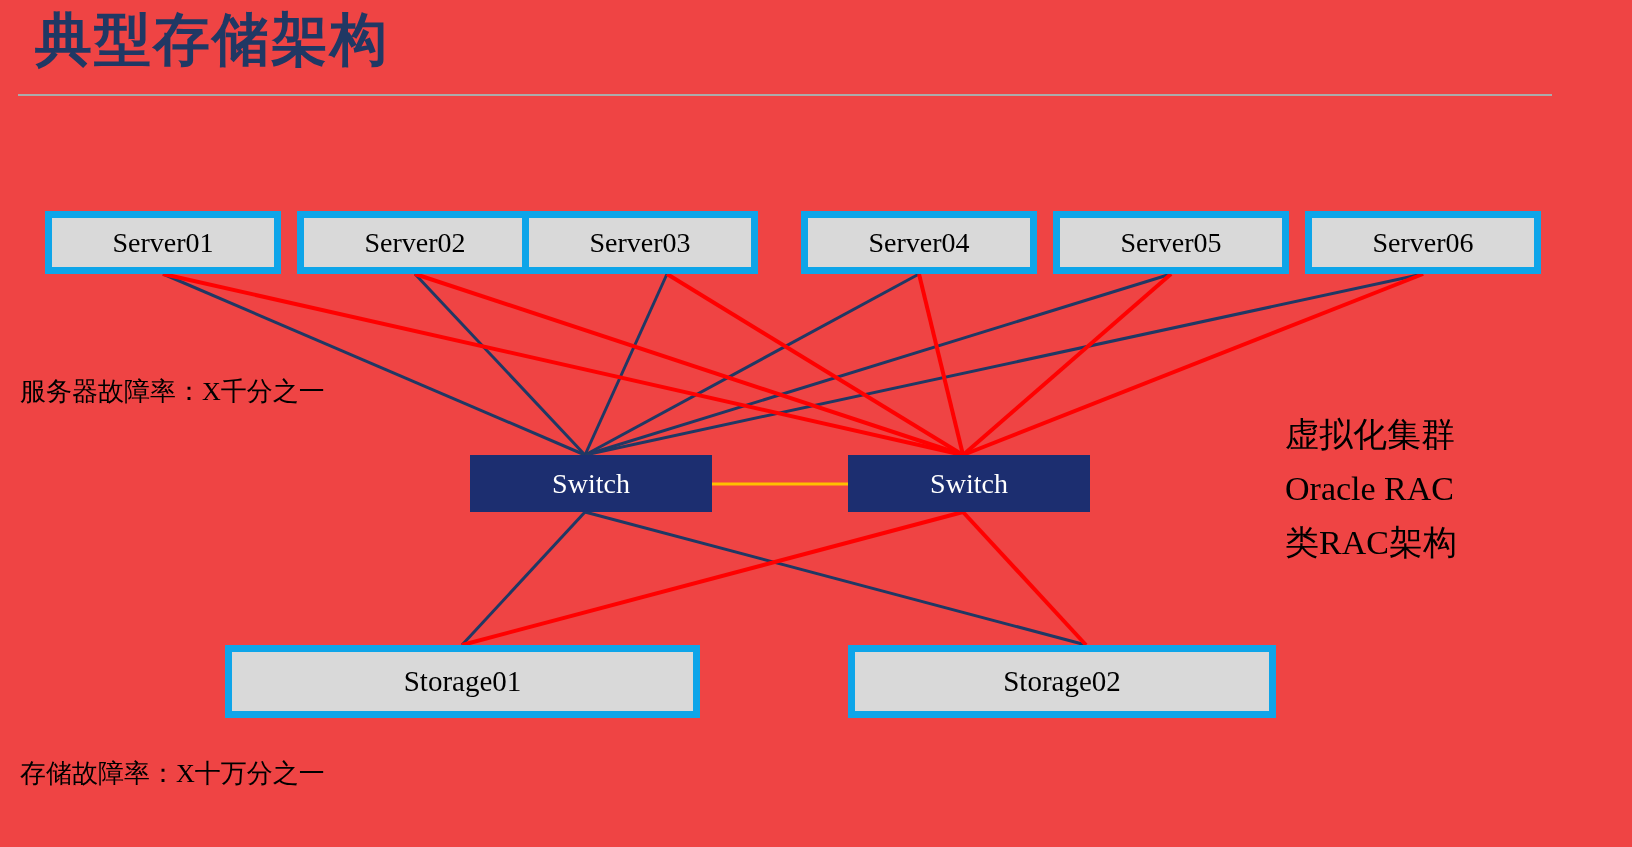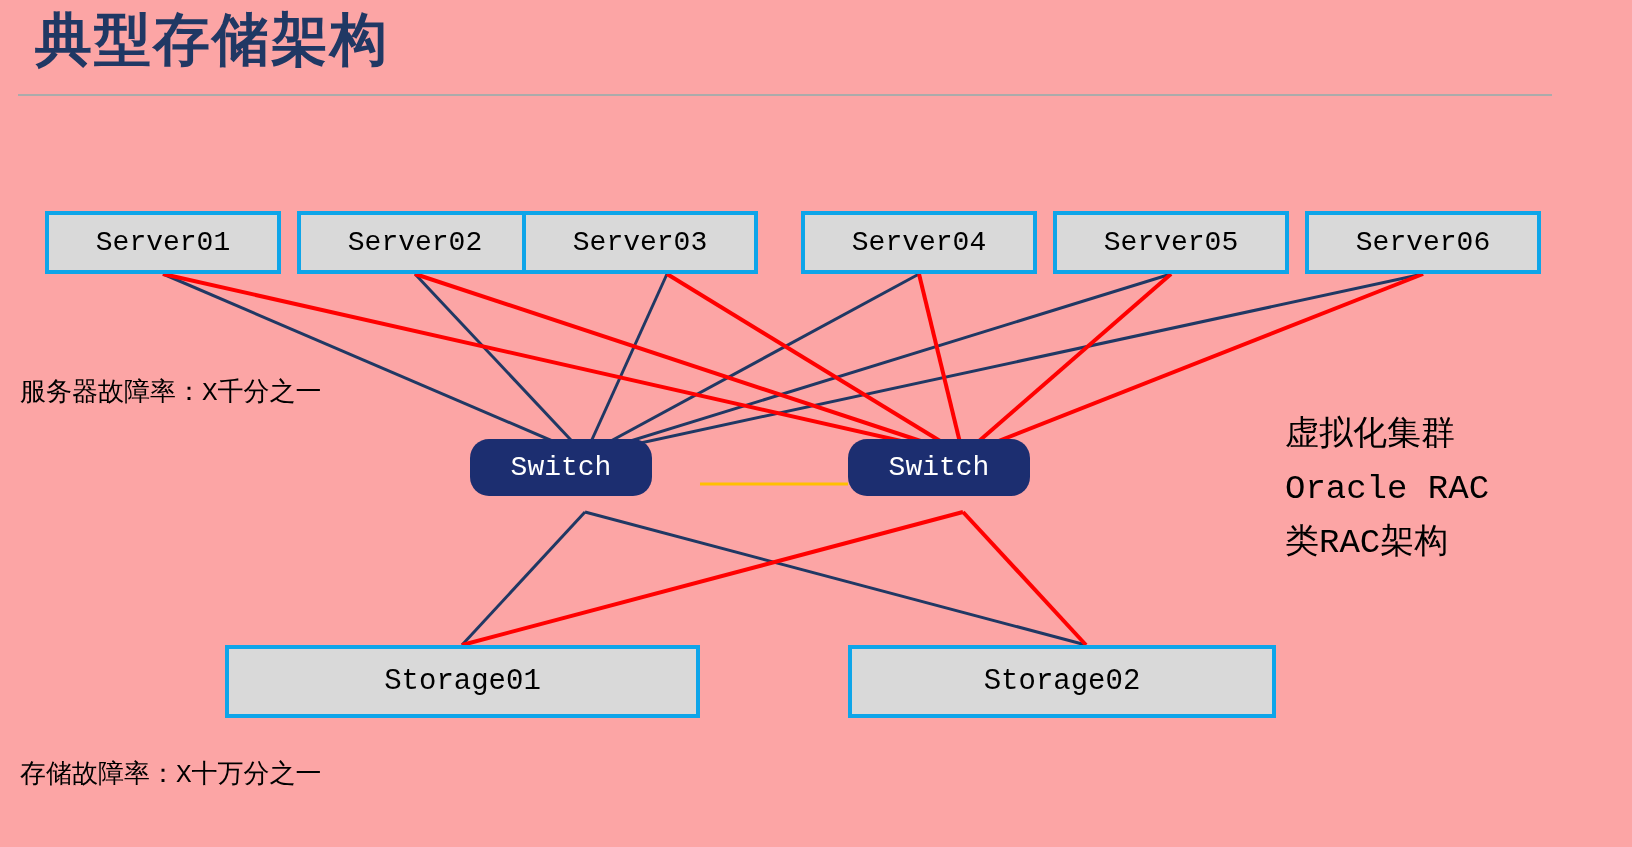--- a/index.html
+++ b/index.html
@@ -1,44 +1,44 @@
 <!DOCTYPE html>
 <html><head>
 <meta charset="utf-8">
 <style>
   html,body{margin:0;padding:0;background:#ffffff;}
   .slide{
     position:relative;
     width:1632px;height:847px;
-    background:#fca5a5;
-    font-family:Liberation Mono, monospace;
+    background:#ef4444;
+    font-family:Liberation Serif, serif;
     overflow:hidden;
   }
   .title{
     position:absolute;left:35px;top:2px;
     font-size:57px;font-weight:700;color:#203864;
     letter-spacing:2px;
   }
   .title-rule{
     position:absolute;top:94px;left:18px;width:1534px;
     border:none;border-top:2px solid #ababab;margin:0;
   }
   .lines-svg{position:absolute;left:0;top:0;z-index:1;}
   .box{
     position:absolute;z-index:2;
     display:flex;align-items:center;justify-content:center;
     box-sizing:border-box;
   }
   .server,.storage{
-    background:#d9d9d9;border:4px solid #0ea5e9;color:#000000;
+    background:#d9d9d9;border:7px solid #0ea5e9;color:#000000;
   }
   .server{width:236px;height:63px;top:211px;font-size:28px;}
   .switch{
     background:#1c2e70;color:#ffffff;
-    width:182px;height:57px;top:439px;font-size:28px;border-radius:19px;
+    width:242px;height:57px;top:455px;font-size:28px;
   }
   .storage{height:73px;top:645px;font-size:29px;}
   .annotation{
     position:absolute;color:#000000;font-size:26px;z-index:3;margin-left:12px;
   }
   .right-note{
     position:absolute;left:1285px;top:408px;z-index:3;
     color:#000000;font-size:34px;line-height:54px;
   }
   .right-note span{display:block;}

